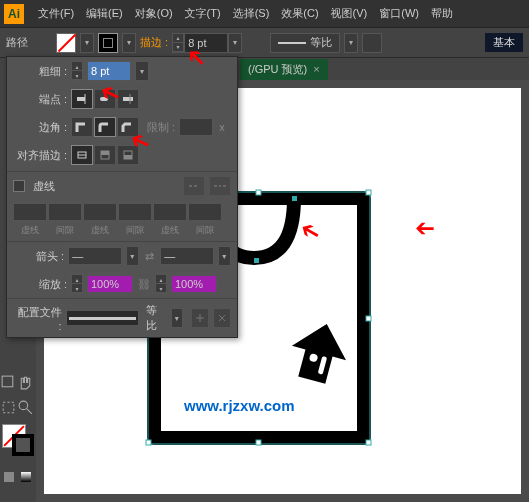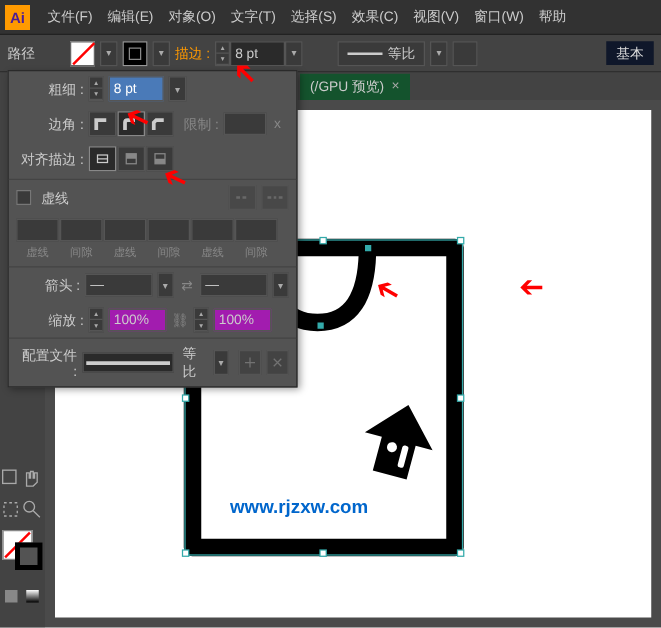--- a/index.html
+++ b/index.html
@@ -1,18 +1,18 @@
 <!DOCTYPE html>
 <html><head>
 <meta charset="utf-8">
 <style>
 *{margin:0;padding:0;box-sizing:border-box;font-family:"Microsoft YaHei",sans-serif;font-size:11px}
 body{background:#4a4a4a;width:529px;height:502px;overflow:hidden;color:#ccc;position:relative}
 .menubar{background:#323232;height:28px;display:flex;align-items:center;padding:0 4px;border-bottom:1px solid #222}
-.ai-logo{width:20px;height:20px;background:#ff9a00;color:#4c1d95;display:flex;align-items:center;justify-content:center;font-weight:bold;font-size:12px;margin-right:8px}
+.ai-logo{width:20px;height:20px;background:#ff9a00;color:#14532d;display:flex;align-items:center;justify-content:center;font-weight:bold;font-size:12px;margin-right:8px}
 .menu-item{color:#ccc;padding:0 6px;cursor:pointer}
 .controlbar{background:#434343;height:30px;display:flex;align-items:center;padding:0 6px;gap:4px;border-bottom:1px solid #2a2a2a}
 .ctrl-label{color:#ccc;margin-right:2px}
 .swatch-none{width:20px;height:20px;background:#fff;position:relative;border:1px solid #666}
 .swatch-none::after{content:"";position:absolute;left:-2px;top:8px;width:24px;height:2px;background:red;transform:rotate(-45deg)}
 .swatch-black{width:20px;height:20px;background:#000;border:1px solid #999;display:flex;align-items:center;justify-content:center}
 .swatch-black-inner{width:10px;height:10px;background:#000;border:1px solid #888}
 .dd-arrow{width:14px;height:20px;background:#3a3a3a;border:1px solid #555;display:flex;align-items:center;justify-content:center;color:#aaa;font-size:8px}
 .stroke-label{color:#f90}
 .num-input{display:flex;align-items:center}
@@ -179,20 +179,42 @@
   <div class="panel-row">
     <span class="panel-label">粗细 :</span>
     <div class="stepper">
         <div class="step-btn">▴</div>
         <div class="step-btn">▾</div>
       </div>
     <input class="num-field sel" value="8 pt" style="">
     <div class="dd-arrow">▾</div>
   </div>
   <div class="panel-row">
+    <span class="panel-label">端点 :</span>
+    <div class="btn-grp">
+      <div class="icon-btn active">
+          <svg viewBox="0 0 14 14">
+            <rect x="2" y="5" width="8" height="4" fill="#ccc"></rect>
+            <line x1="10" y1="2" x2="10" y2="12" stroke="#ccc"></line>
+          </svg>
+        </div>
+      <div class="icon-btn">
+          <svg viewBox="0 0 14 14">
+            <rect x="2" y="5" width="8" height="4" rx="2" fill="#ccc"></rect>
+          </svg>
+        </div>
+      <div class="icon-btn">
+          <svg viewBox="0 0 14 14">
+            <rect x="2" y="5" width="10" height="4" fill="#ccc"></rect>
+            <line x1="9" y1="2" x2="9" y2="12" stroke="#888"></line>
+          </svg>
+        </div>
+    </div>
+  </div>
+  <div class="panel-row">
     <span class="panel-label">边角 :</span>
     <div class="btn-grp">
       <div class="icon-btn">
           <svg viewBox="0 0 14 14">
             <path d="M2 12 L2 4 L10 4" stroke="#ccc" stroke-width="3" fill="none"></path>
           </svg>
         </div>
       <div class="icon-btn active">
           <svg viewBox="0 0 14 14">
             <path d="M2 12 L2 6 Q2 4 4 4 L10 4" stroke="#ccc" stroke-width="3" fill="none"></path>

